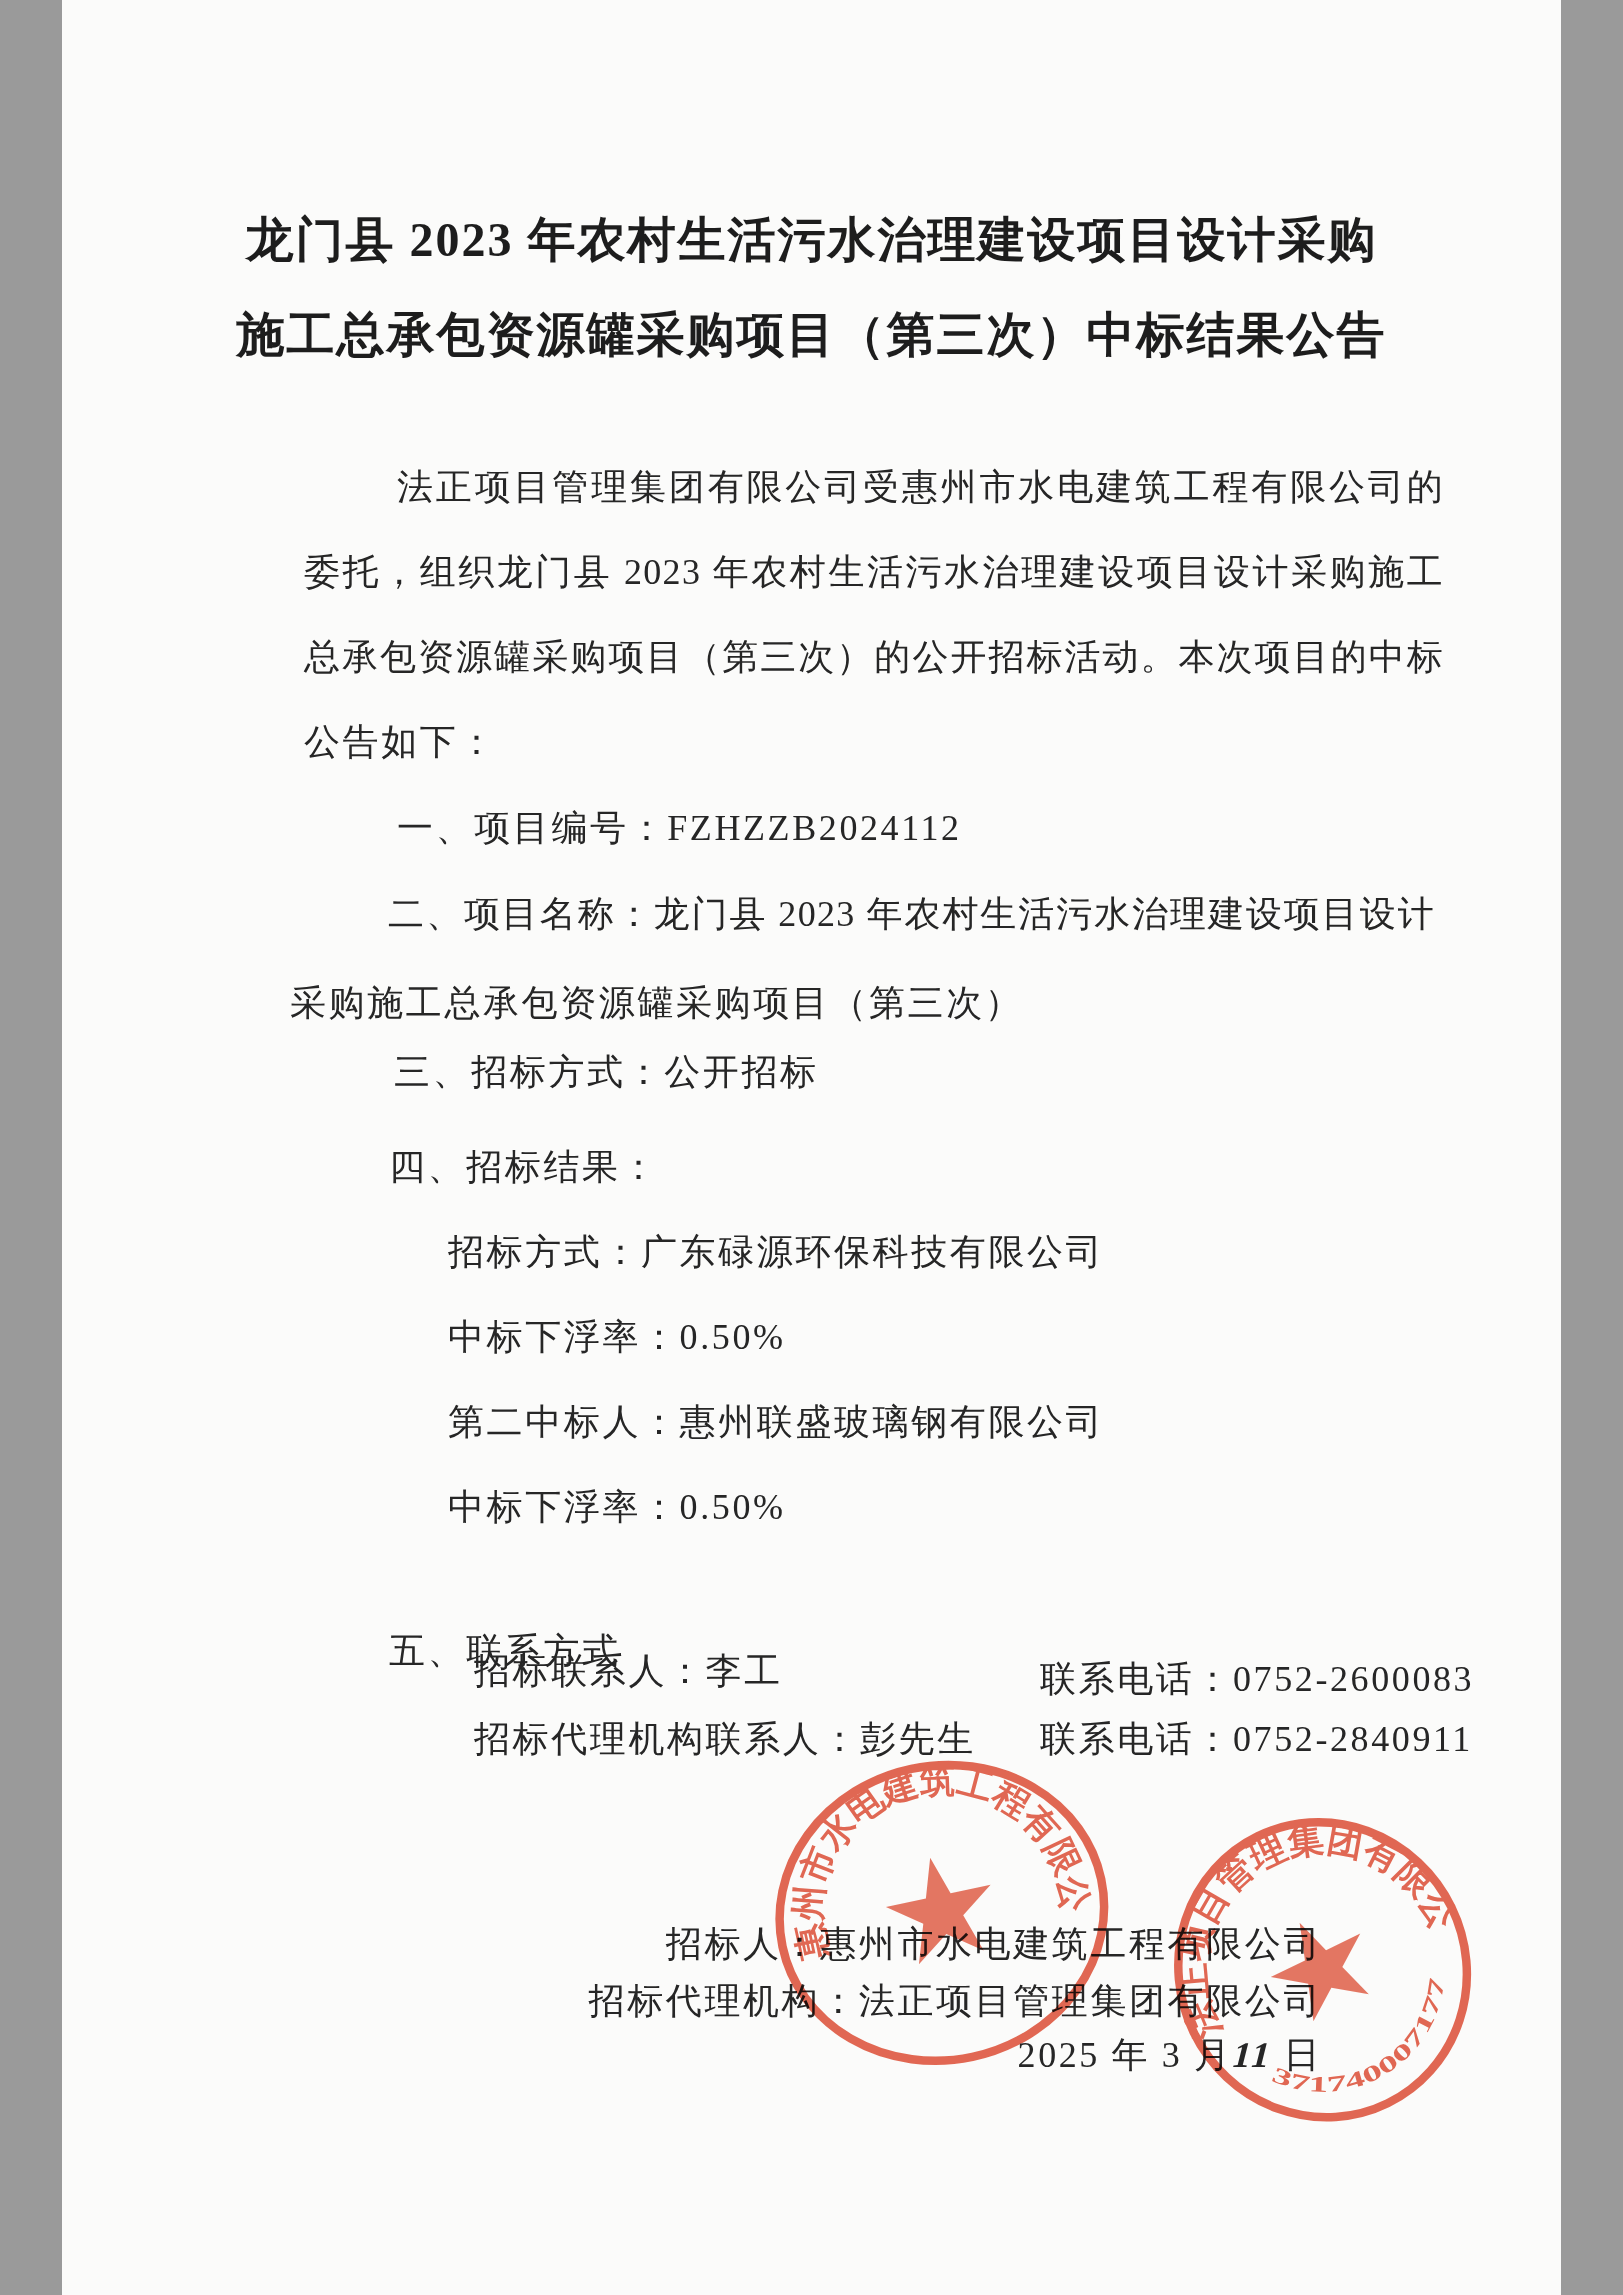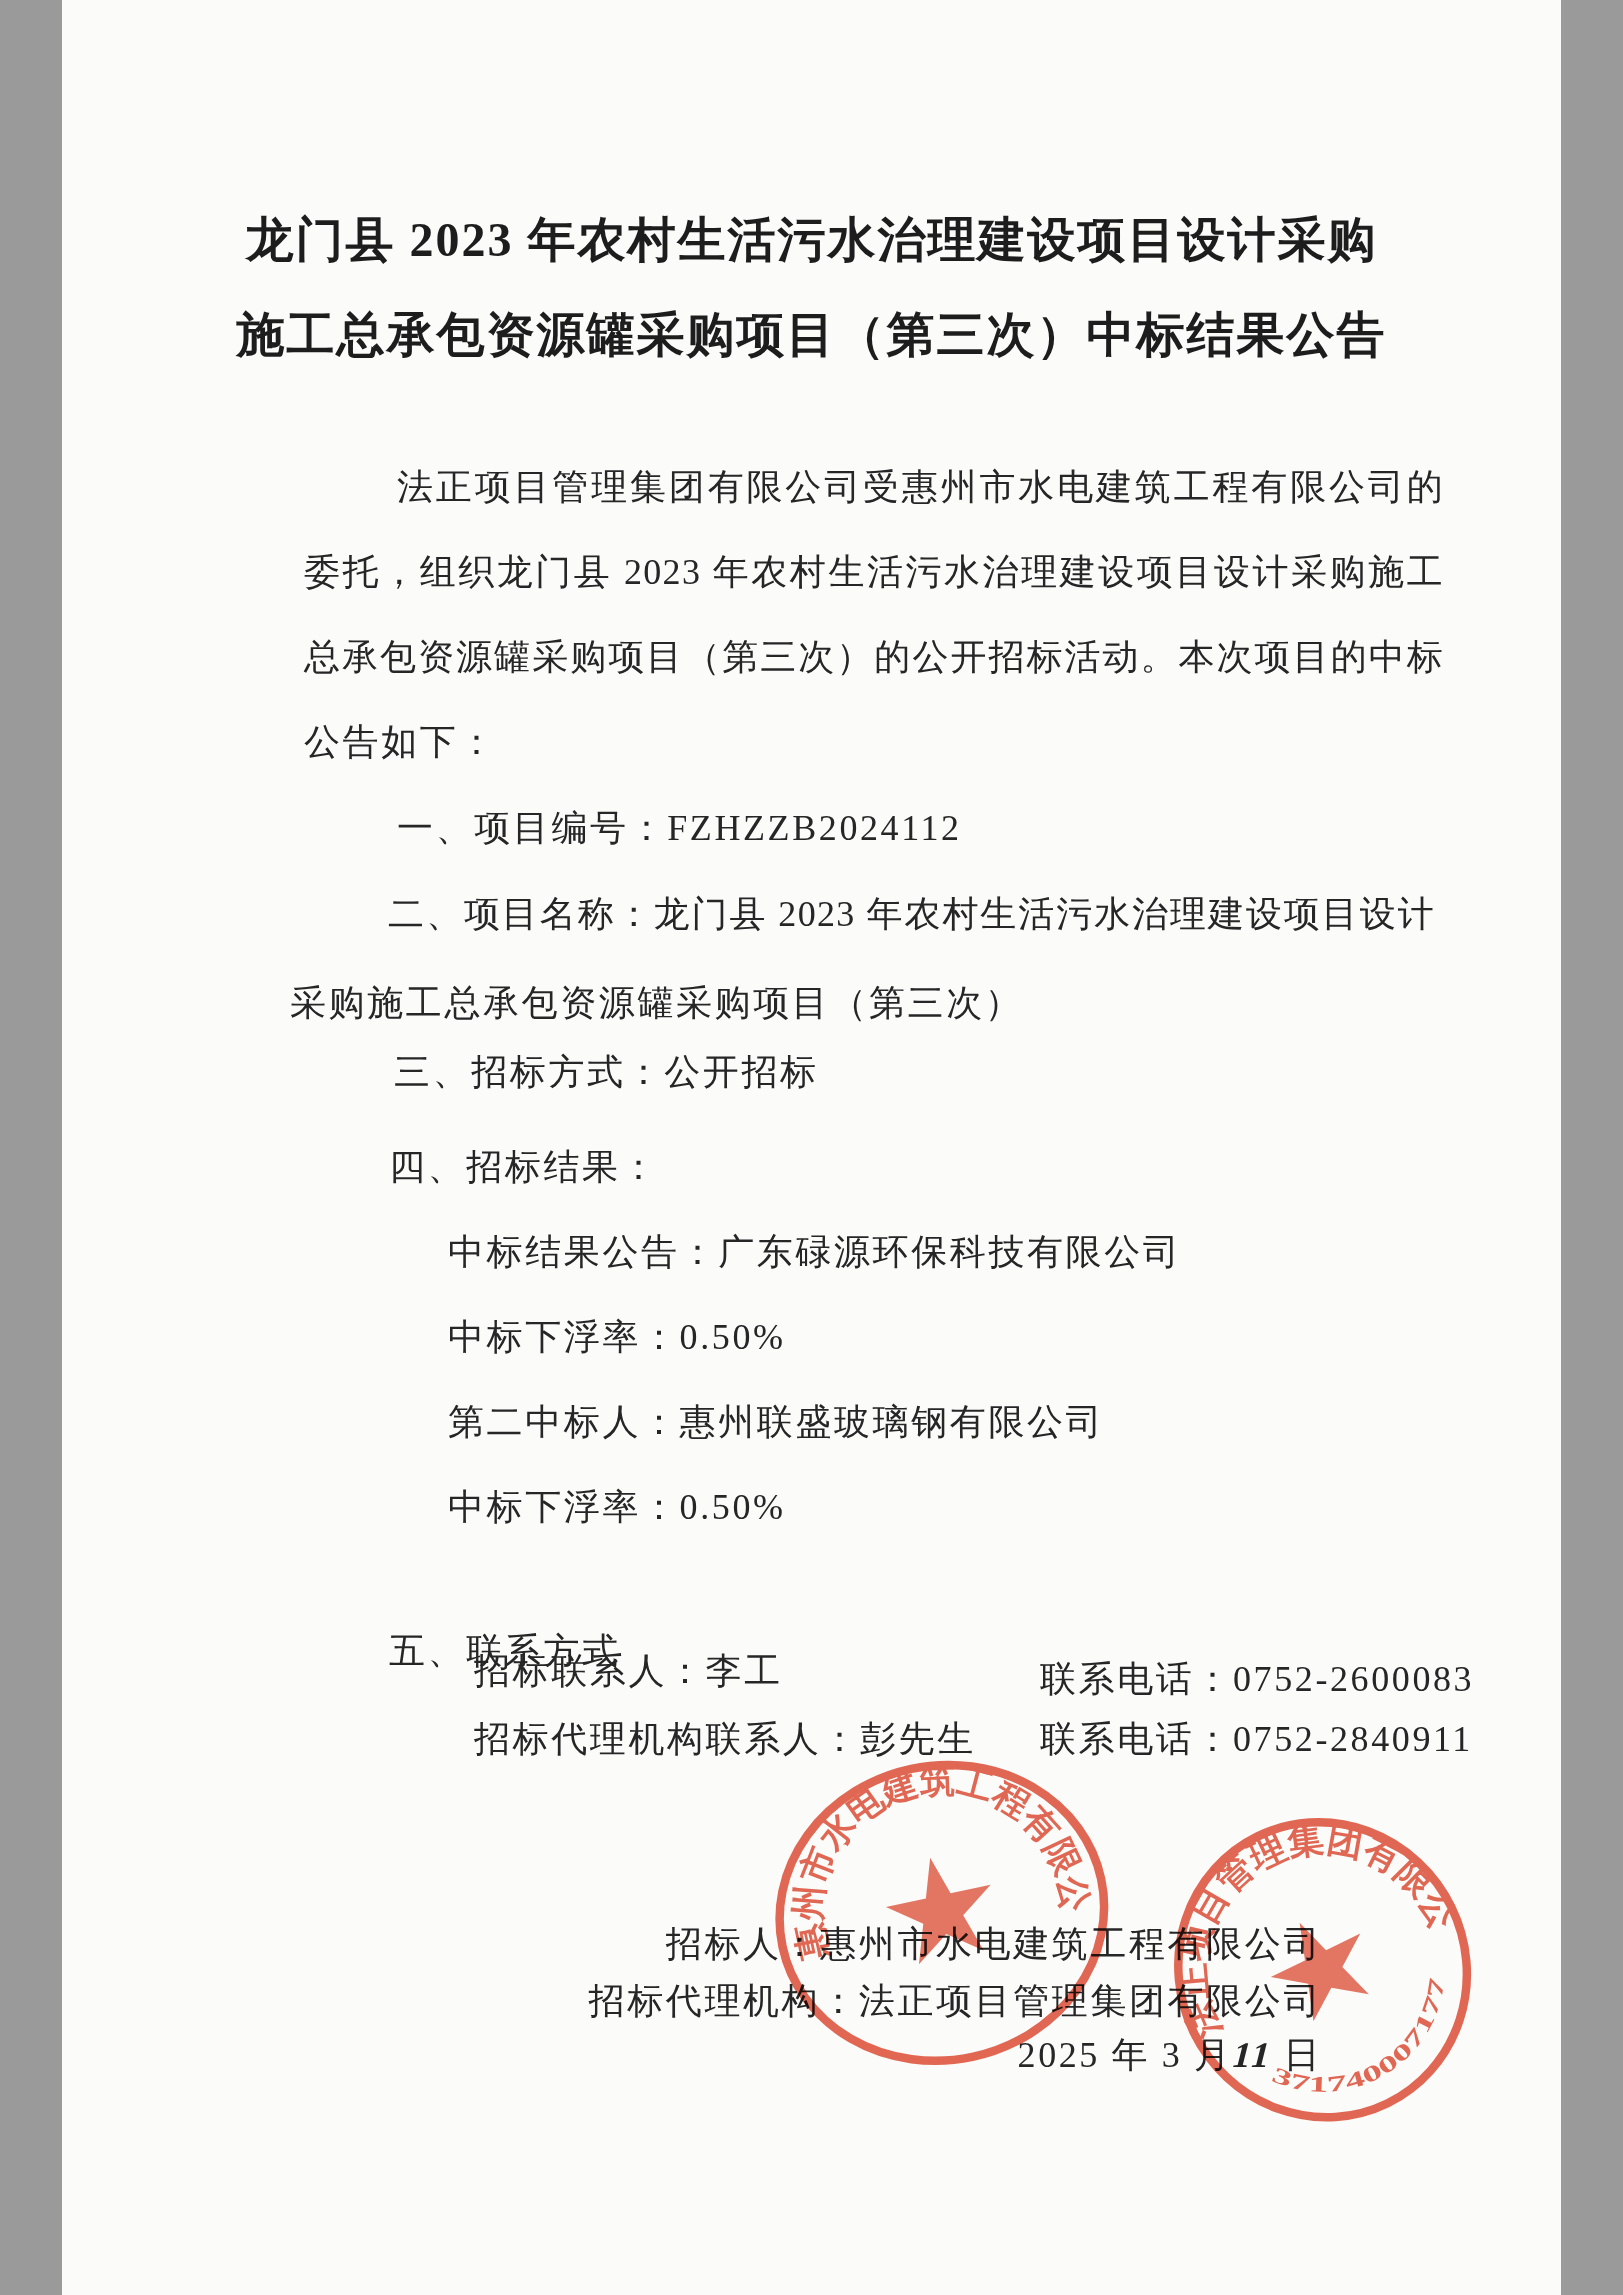--- a/index.html
+++ b/index.html
@@ -65,21 +65,21 @@
   <div class="line just" style="top:549px;  left:242px; width:1140px;">委托，组织龙门县 2023 年农村生活污水治理建设项目设计采购施工</div>
   <div class="line just" style="top:634px;  left:242px; width:1140px;">总承包资源罐采购项目（第三次）的公开招标活动。本次项目的中标</div>
   <div class="line" style="top:719px; left:242px;">公告如下：</div>
 
   <div class="line" style="top:805px; left:335px;">一、项目编号：FZHZZB2024112</div>
   <div class="line just" style="top:891px; left:326px; width:1047px;">二、项目名称：龙门县 2023 年农村生活污水治理建设项目设计</div>
   <div class="line" style="top:980px; left:228px;">采购施工总承包资源罐采购项目（第三次）</div>
   <div class="line" style="top:1017px; left:332px;margin-top:32px;">三、招标方式：公开招标</div>
   <div class="line" style="top:1144px; left:327px;">四、招标结果：</div>
 
-  <div class="line" style="top:1229px; left:386px;">中标结果公告：广东碌源环保科技有限公司</div>
+  <div class="line" style="top:1229px; left:386px;">招标方式：广东碌源环保科技有限公司</div>
   <div class="line" style="top:1314px; left:386px;">中标下浮率：0.50%</div>
   <div class="line" style="top:1399px; left:386px;">第二中标人：惠州联盛玻璃钢有限公司</div>
   <div class="line" style="top:1484px; left:386px;">中标下浮率：0.50%</div>
 
   <div class="line" style="top:1628px; left:327px;">五、联系方式</div>
 
   <div class="line" style="top:1648px; left:412px;">招标联系人：李工</div>
   <div class="line" style="top:1656px; left:978px;">联系电话：0752-2600083</div>
   <div class="line" style="top:1716px; left:412px;">招标代理机构联系人：彭先生</div>
   <div class="line" style="top:1716px; left:978px;">联系电话：0752-2840911</div>

